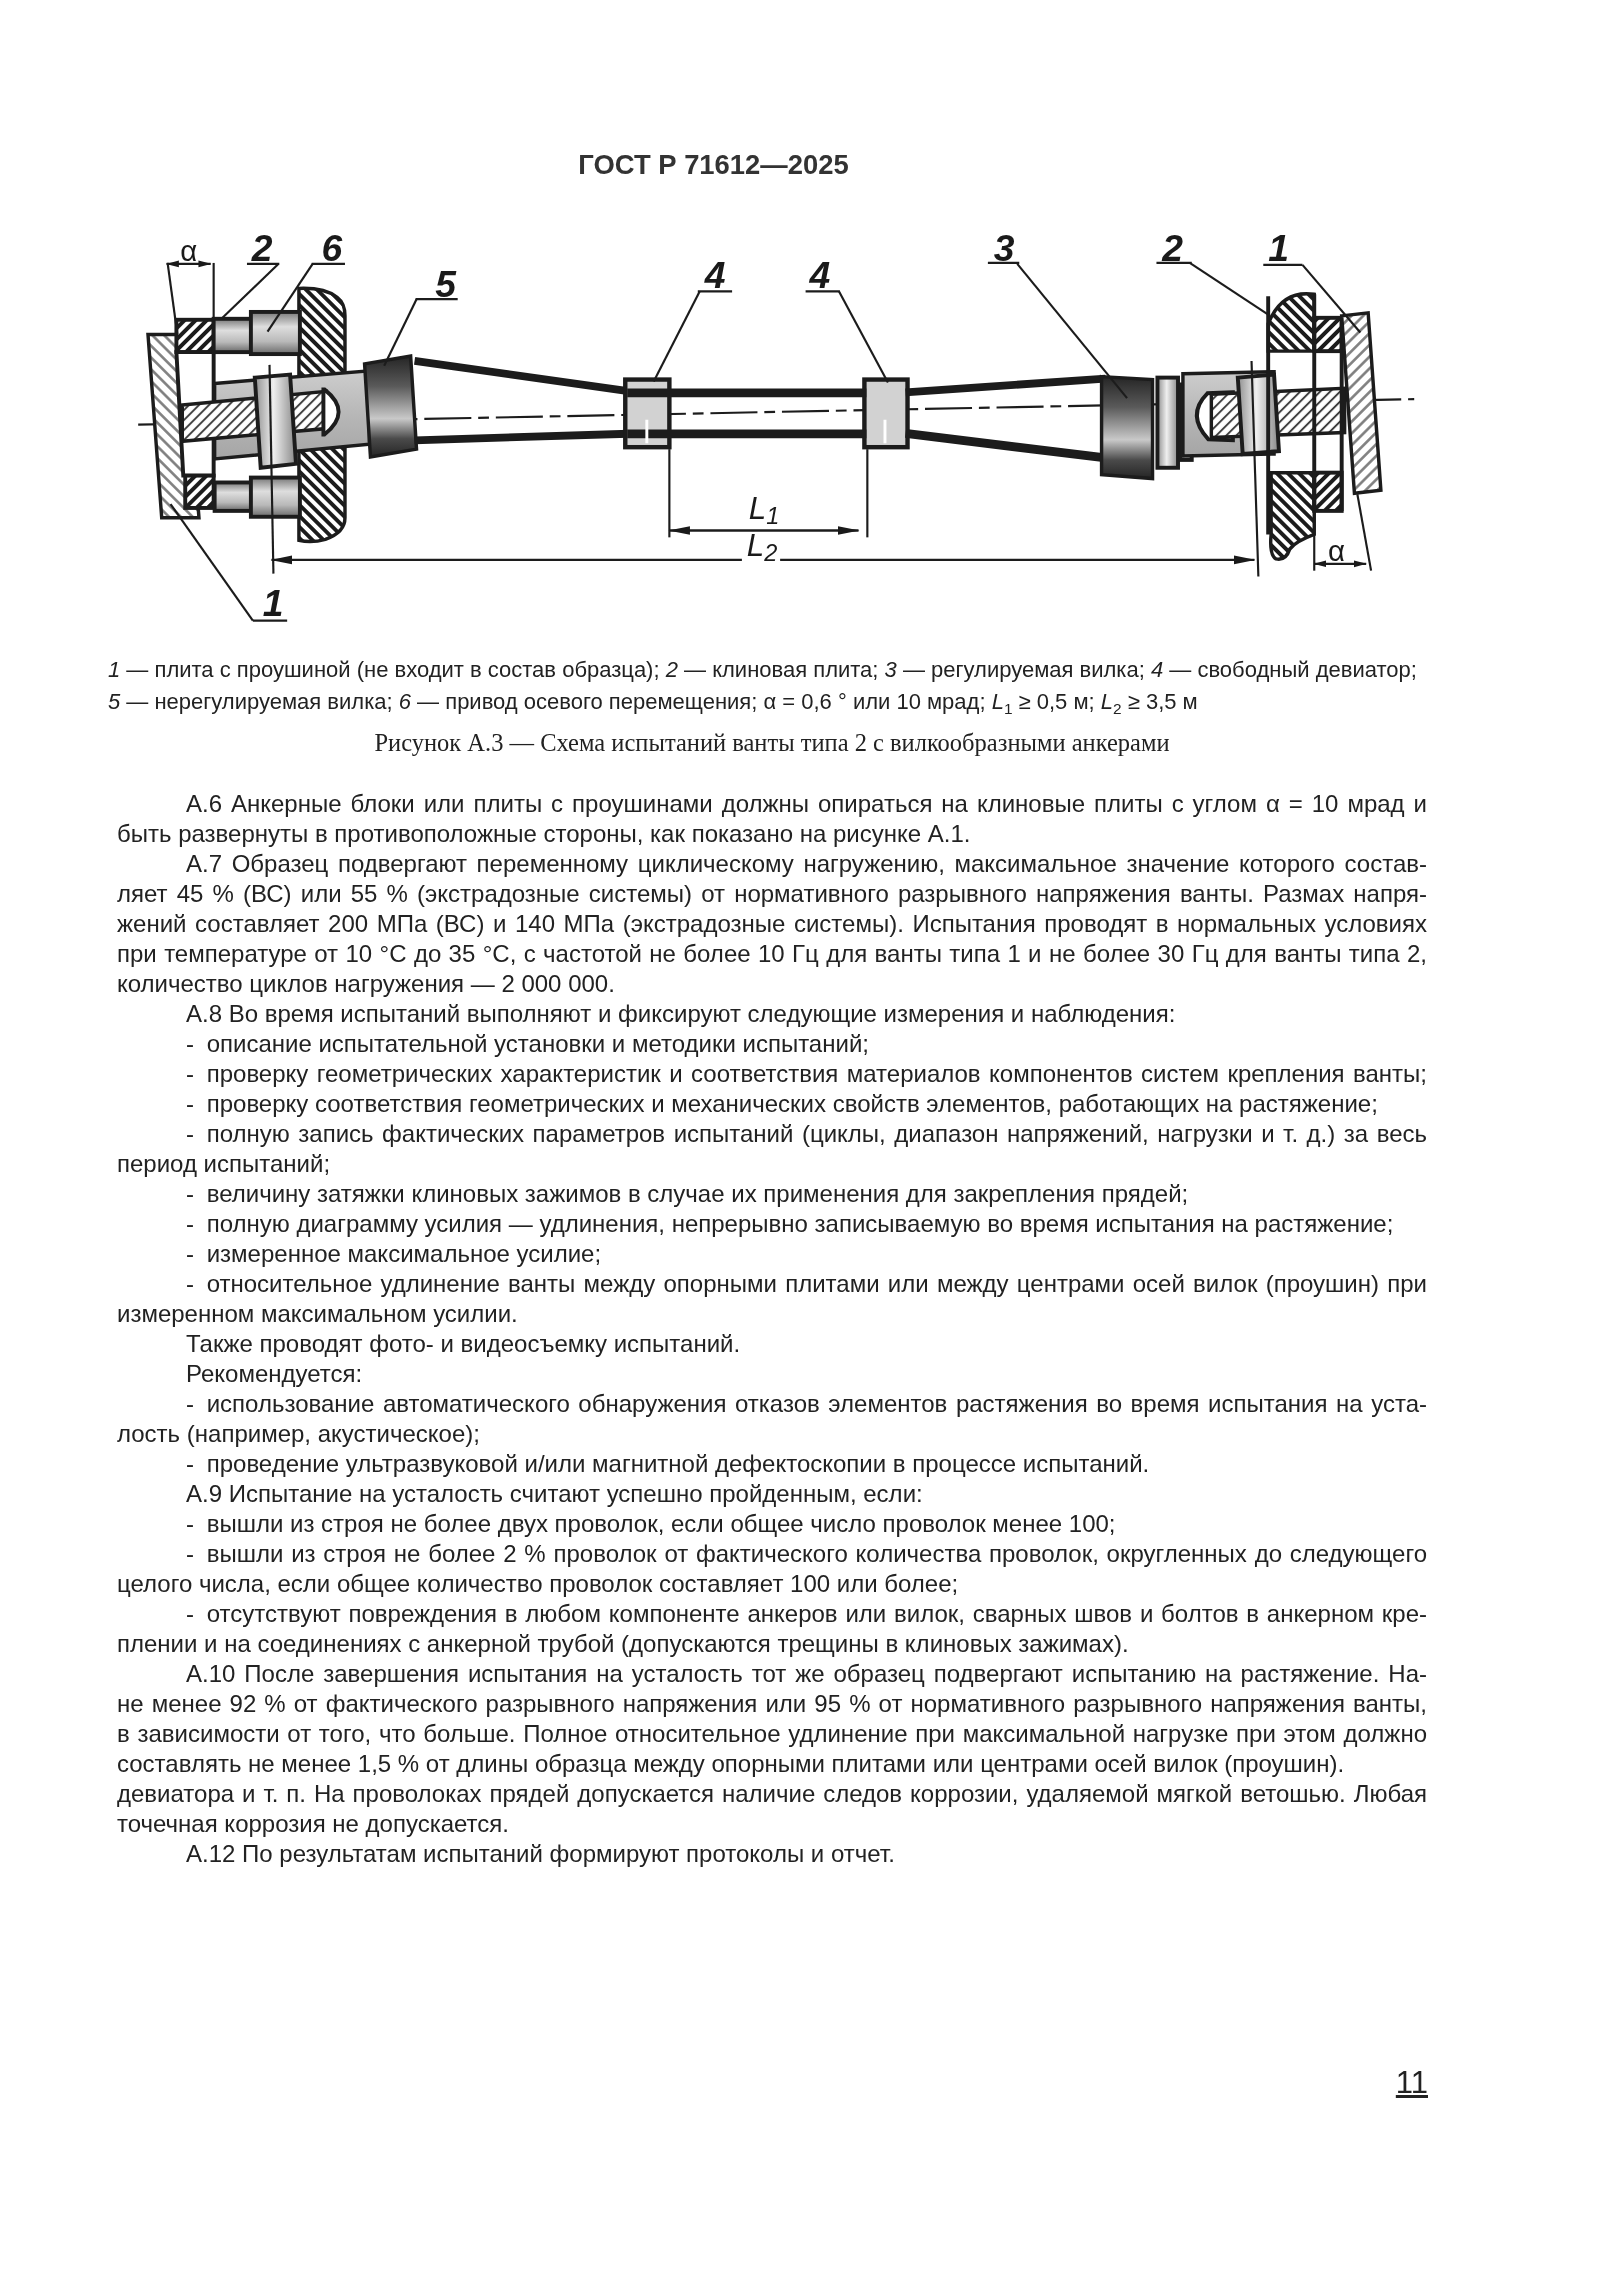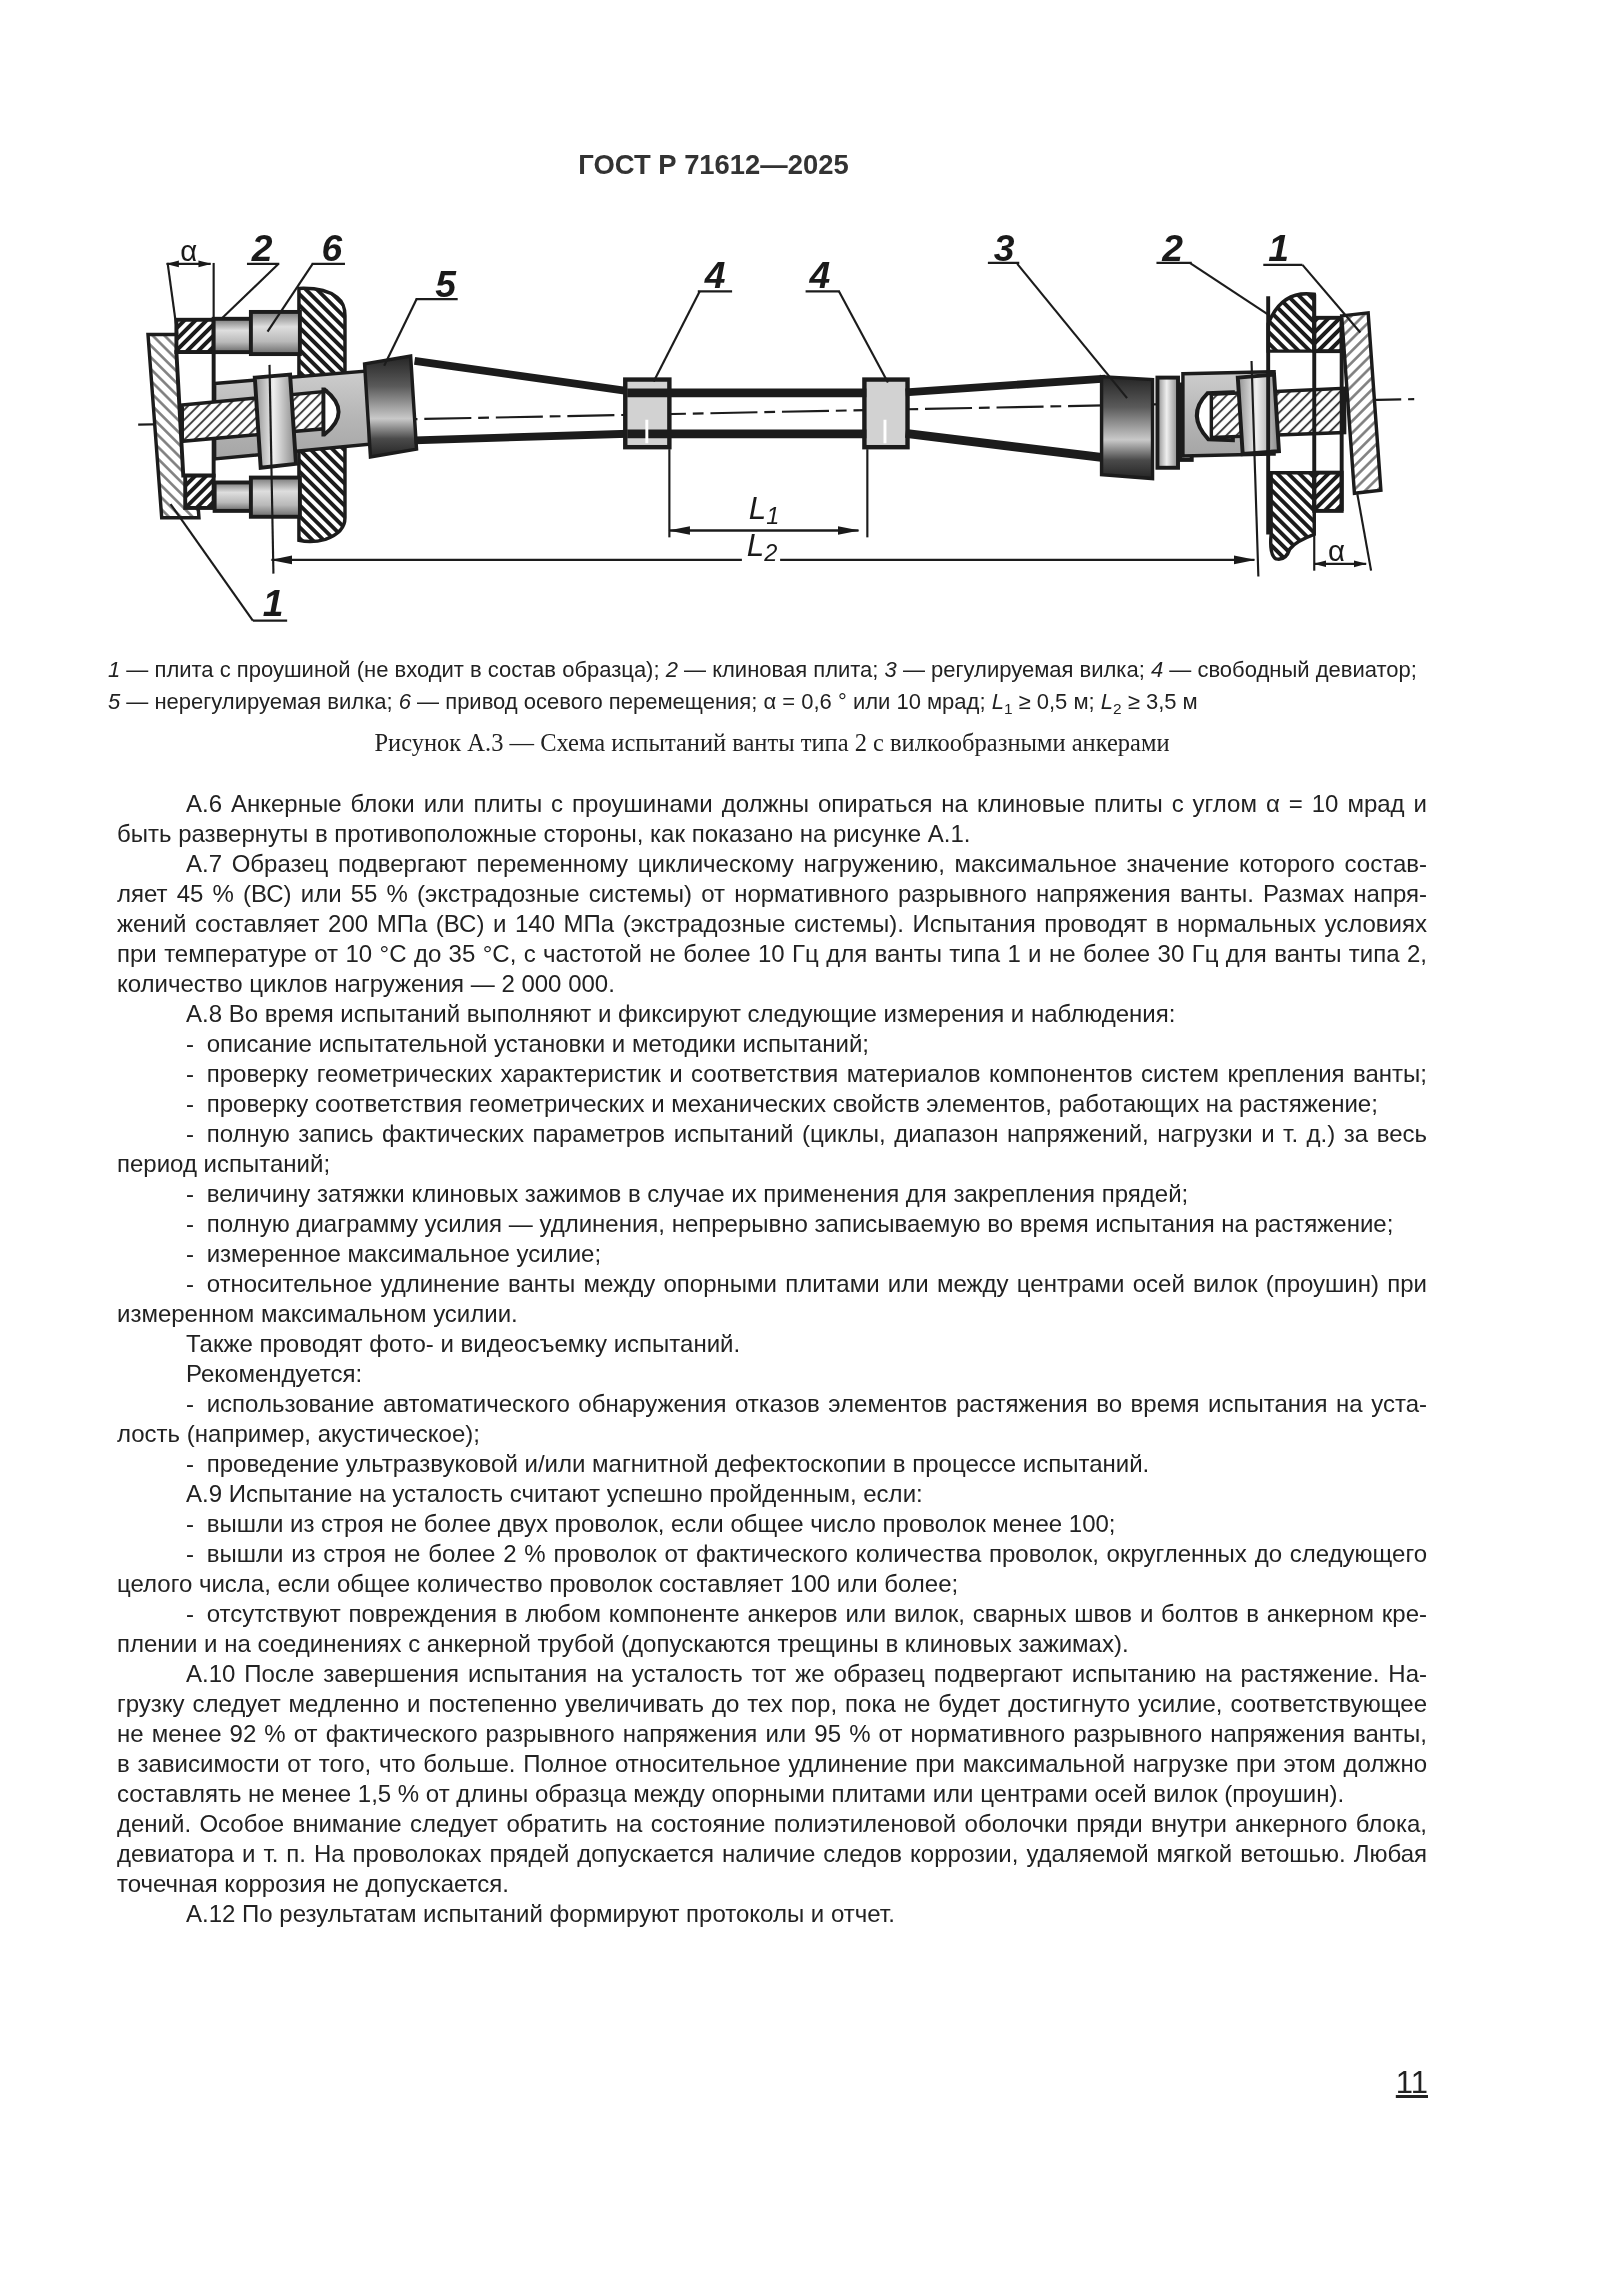--- a/index.html
+++ b/index.html
@@ -210,23 +210,21 @@
 <div class="i">-<span class="bg"></span>использование автоматического обнаружения отказов элементов растяжения во время испытания на уста-</div>
 <div class="l">лость (например, акустическое);</div>
 <div class="l i">-<span class="bg"></span>проведение ультразвуковой и/или магнитной дефектоскопии в процессе испытаний.</div>
 <div class="l i">А.9 Испытание на усталость считают успешно пройденным, если:</div>
 <div class="l i">-<span class="bg"></span>вышли из строя не более двух проволок, если общее число проволок менее 100;</div>
 <div class="i">-<span class="bg"></span>вышли из строя не более 2 % проволок от фактического количества проволок, округленных до следующего</div>
 <div class="l">целого числа, если общее количество проволок составляет 100 или более;</div>
 <div class="i">-<span class="bg"></span>отсутствуют повреждения в любом компоненте анкеров или вилок, сварных швов и болтов в анкерном кре-</div>
 <div class="l">плении и на соединениях с анкерной трубой (допускаются трещины в клиновых зажимах).</div>
 <div class="i">А.10 После завершения испытания на усталость тот же образец подвергают испытанию на растяжение. На-</div>
-<div>грузку следует медленно и постепенно увеличивать до тех пор, пока не будет достигнуто усилие, соответствующее</div>
 <div>не менее 92 % от фактического разрывного напряжения или 95 % от нормативного разрывного напряжения ванты,</div>
 <div>в зависимости от того, что больше. Полное относительное удлинение при максимальной нагрузке при этом должно</div>
 <div class="l">составлять не менее 1,5 % от длины образца между опорными плитами или центрами осей вилок (проушин).</div>
-<div>дений. Особое внимание следует обратить на состояние полиэтиленовой оболочки пряди внутри анкерного блока,</div>
 <div>девиатора и т. п. На проволоках прядей допускается наличие следов коррозии, удаляемой мягкой ветошью. Любая</div>
 <div class="l">точечная коррозия не допускается.</div>
 <div class="l i">А.12 По результатам испытаний формируют протоколы и отчет.</div>
 </div>
 <div id="pn">11</div>
 
 
 </body></html>

